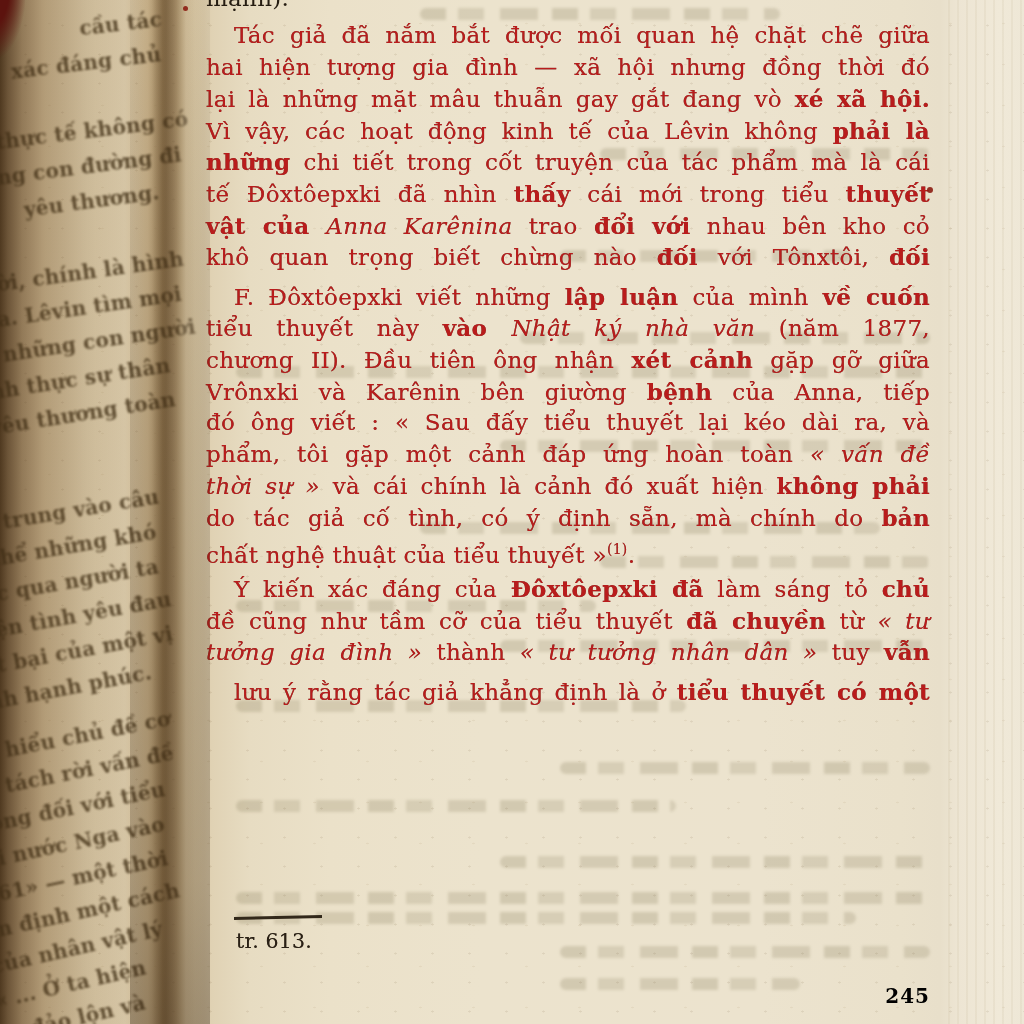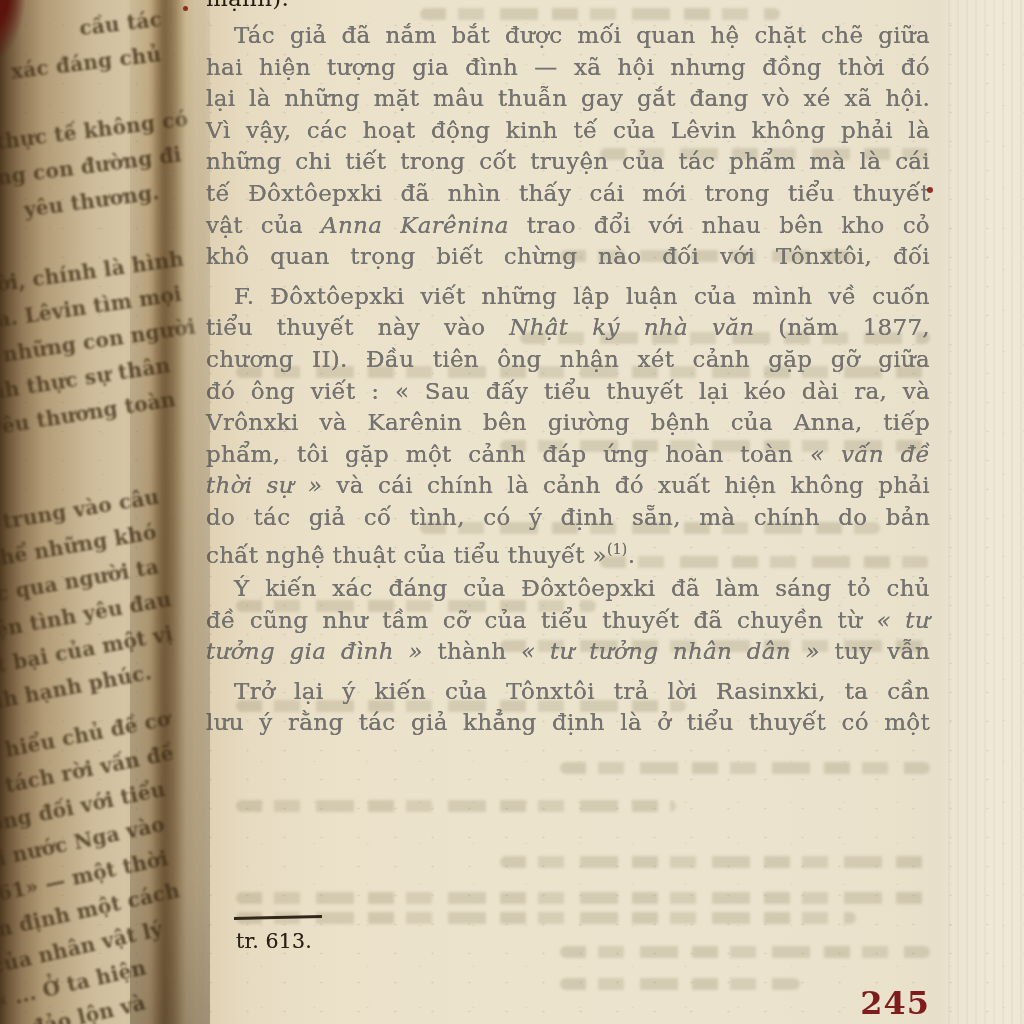--- a/index.html
+++ b/index.html
@@ -47,39 +47,39 @@
   .ghost{position:absolute;height:12px;border-radius:6px;filter:blur(1.6px);opacity:.42;z-index:1;
     background:repeating-linear-gradient(90deg,
       rgba(125,115,82,.55) 0 26px,rgba(125,115,82,0) 26px 38px,
       rgba(125,115,82,.45) 38px 64px,rgba(125,115,82,0) 64px 80px,
       rgba(125,115,82,.50) 80px 118px,rgba(125,115,82,0) 118px 132px);}
 
   
   #partial-top-line{position:absolute;left:206px;top:-17px;width:724px;z-index:3;
     font-size:23px;line-height:31.6px;color:#251c11;letter-spacing:.3px;}
   #main-text{position:absolute;left:206px;top:20px;width:724px;z-index:3;
-    font-size:23px;line-height:31.6px;color:#737373;letter-spacing:.3px;
+    font-size:23px;line-height:31.6px;color:#b91c1c;letter-spacing:.3px;
     text-shadow:0 0 .5px rgba(30,20,10,.6);}
   .paragraph{margin:0 0 8px 0;}
   .paragraph .line:first-child{text-indent:28px;}
   .line{text-align:justify;text-align-last:justify;height:31.6px;overflow:visible;}
   .line.end{text-align-last:left;}
-  .seg.b{font-weight:400;}
+  .seg.b{font-weight:700;}
   .seg.i{font-style:italic;}
   .seg.sup{vertical-align:super;font-size:14px;}
 
   
   #footnote{position:absolute;left:206px;top:916px;width:724px;z-index:3;
     font-size:20.5px;line-height:30px;color:#2a2015;letter-spacing:.2px;
     text-shadow:0 0 .4px rgba(30,20,10,.55);}
   #fn-rule{width:88px;height:3px;background:#32281a;margin:0 0 7px 28px;transform:rotate(-1.2deg);}
   #footnote .line:first-child{text-indent:30px;}
 
   #page-number{position:absolute;left:860px;top:984px;width:70px;z-index:3;text-align:right;
-    font-weight:700;font-size:32px;color:#7f1d1d;letter-spacing:1px;}
+    font-weight:700;font-size:20px;color:#000000;letter-spacing:1px;}
 </style>
 </head>
 <body>
 
 <div class="overlay" id="speckle"></div>
 <div id="edge-lines"></div>
 <div id="lp-shade"></div>
 <div id="crease"></div>
 <div id="gutter-deep"></div>
 <div id="corner-stain"></div>
@@ -153,34 +153,33 @@
       <div class="line"><span class="seg r">Vì vậy, các hoạt động kinh tế của Lêvin không </span><span class="seg b">phải là</span></div>
       <div class="line"><span class="seg b">những</span><span class="seg r"> chi tiết trong cốt truyện của tác phẩm mà là cái</span></div>
       <div class="line"><span class="seg r">tế Đôxtôepxki đã nhìn </span><span class="seg b">thấy</span><span class="seg r"> cái mới trong tiểu </span><span class="seg b">thuyết</span></div>
       <div class="line"><span class="seg b">vật của </span><span class="seg i">Anna Karênina</span><span class="seg r"> trao </span><span class="seg b">đổi với</span><span class="seg r"> nhau bên kho cỏ</span></div>
       <div class="line"><span class="seg r">khô quan trọng biết chừng nào </span><span class="seg b">đối</span><span class="seg r"> với Tônxtôi, </span><span class="seg b">đối</span></div>
     </div>
     <div class="paragraph">
       <div class="line"><span class="seg r">F. Đôxtôepxki viết những </span><span class="seg b">lập luận</span><span class="seg r"> của mình </span><span class="seg b">về cuốn</span></div>
       <div class="line"><span class="seg r">tiểu thuyết này </span><span class="seg b">vào </span><span class="seg i">Nhật ký nhà văn</span><span class="seg r"> (năm 1877,</span></div>
       <div class="line"><span class="seg r">chương II). Đầu tiên ông nhận </span><span class="seg b">xét cảnh</span><span class="seg r"> gặp gỡ giữa</span></div>
+      <div class="line"><span class="seg r">Vrônxki và Karênin bên giường </span><span class="seg b">bệnh</span><span class="seg r"> của Anna, tiếp</span></div>
       <div class="line"><span class="seg r">đó ông viết : « Sau đấy tiểu thuyết lại kéo dài ra, và</span></div>
-      <div class="line"><span class="seg r">Vrônxki và Karênin bên giường </span><span class="seg b">bệnh</span><span class="seg r"> của Anna, tiếp</span></div>
       <div class="line"><span class="seg r">phẩm, tôi gặp một cảnh đáp ứng hoàn toàn </span><span class="seg i">« vấn đề</span></div>
       <div class="line"><span class="seg i">thời sự »</span><span class="seg r"> và cái chính là cảnh đó xuất hiện </span><span class="seg b">không phải</span></div>
       <div class="line"><span class="seg r">do tác giả cố tình, có ý định sẵn, mà chính do </span><span class="seg b">bản</span></div>
       <div class="line end"><span class="seg r">chất nghệ thuật của tiểu thuyết »</span><span class="seg sup">(1)</span><span class="seg r">.</span></div>
     </div>
     <div class="paragraph">
       <div class="line"><span class="seg r">Ý kiến xác đáng của </span><span class="seg b">Đôxtôepxki đã</span><span class="seg r"> làm sáng tỏ </span><span class="seg b">chủ</span></div>
       <div class="line"><span class="seg r">đề cũng như tầm cỡ của tiểu thuyết </span><span class="seg b">đã chuyền</span><span class="seg r"> từ </span><span class="seg i">« tư</span></div>
       <div class="line"><span class="seg i">tưởng gia đình »</span><span class="seg r"> thành </span><span class="seg i">« tư tưởng nhân dân »</span><span class="seg r"> tuy </span><span class="seg b">vẫn</span></div>
     </div>
     <div class="paragraph">
-      <div class="line"><span class="seg r">Trở lại ý kiến </span><span class="seg b">của</span><span class="seg r"> Tônxtôi trả lời Rasinxki, ta </span><span class="seg b">cần</span></div>
       <div class="line"><span class="seg r">lưu ý rằng tác giả khẳng định là ở </span><span class="seg b">tiểu thuyết có một</span></div>
     </div>
   </div>
 
 <div id="footnote">
   <div id="fn-rule"></div>
   <div id="fn-lines">
       <div class="line end"><span class="seg r">tr. 613.</span></div>
     </div>
 </div>

